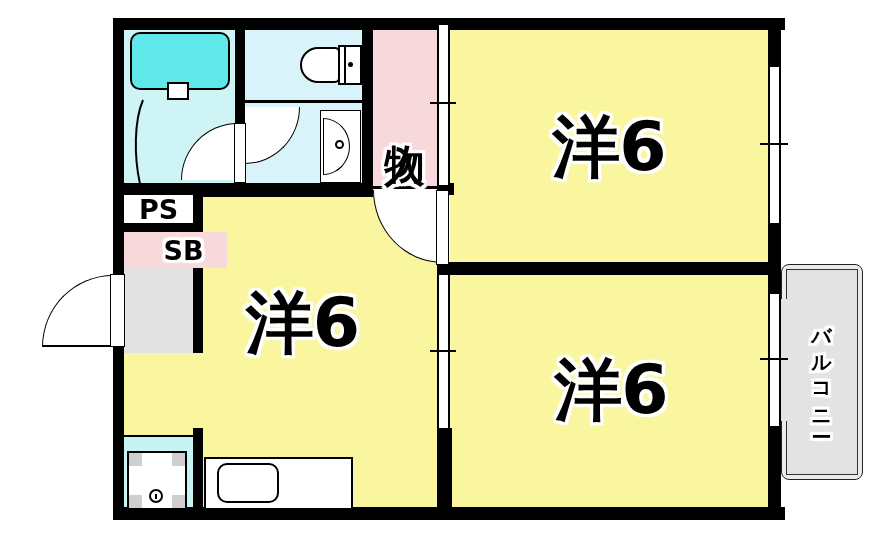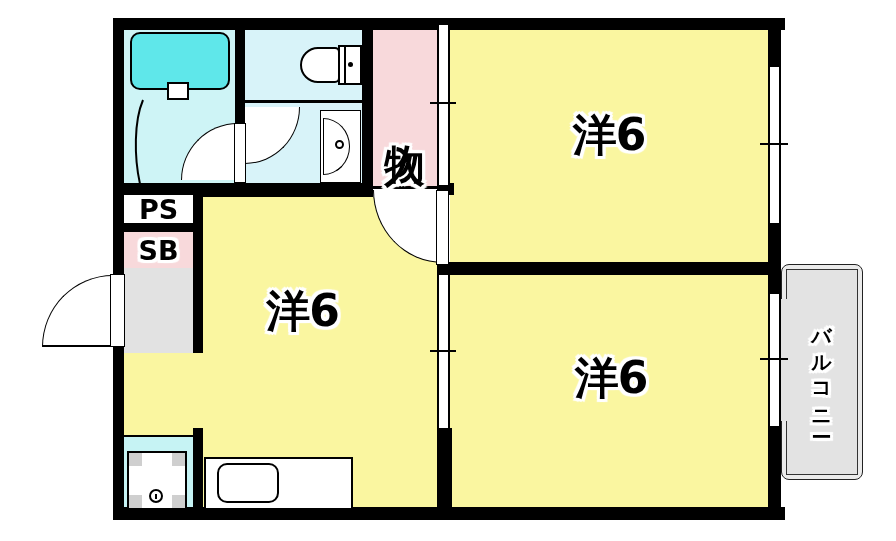--- a/index.html
+++ b/index.html
@@ -30,21 +30,21 @@
   .arc.br{border-radius:0 0 100% 0; border-right:1.5px solid #000; border-bottom:1.5px solid #000;}
   .tick{position:absolute; background:var(--wall,#000); height:2px; z-index:6;}
   .fixture{position:absolute; background:#fff; border:2px solid var(--wall,#000); box-sizing:border-box; z-index:6;}
   .lbl{
     position:absolute; color:#000; font-weight:bold; text-align:center; z-index:8;
     text-shadow:-2px -2px 0 #fff,2px -2px 0 #fff,-2px 2px 0 #fff,2px 2px 0 #fff,
                  0 -3px 0 #fff,0 3px 0 #fff,-3px 0 0 #fff,3px 0 0 #fff,
                  -3px -3px 1px #fff,3px 3px 1px #fff,-3px 3px 1px #fff,3px -3px 1px #fff;
     line-height:1; white-space:nowrap;
   }
-  .lbl.big{font-size:44px; letter-spacing:-1px;}
+  .lbl.big{font-size:68px; letter-spacing:-1px;}
   .lbl.vert{writing-mode:vertical-rl; text-orientation:upright; white-space:normal;}
   .wm-corner{position:absolute; width:13px; height:13px; background:#CFCFCF;}
   .balcony-outer{
     position:absolute; background:var(--balcony-gray,#EBEBEB);
     border:1.5px solid #222; border-radius:8px; box-sizing:border-box; z-index:1;
   }
   .balcony-inner{
     position:absolute; left:4px; top:4px; right:4px; bottom:4px;
     background:var(--balcony-inner-gray,#E3E3E3); border:1.5px solid #333;
     box-sizing:border-box; display:flex; align-items:center; justify-content:center;
@@ -61,21 +61,21 @@
   <div class="fill" style="left:373px;top:30px;width:64px;height:156px;background:var(--closet-pink);"></div>
   <div class="fill" style="left:450px;top:30px;width:318px;height:232px;background:var(--room-yellow);"></div>
   <div class="fill" style="left:450px;top:275px;width:318px;height:232px;background:var(--room-yellow);"></div>
   <div class="fill" style="left:124px;top:197px;width:313px;height:310px;background:var(--room-yellow);"></div>
   <div class="fill" style="left:124px;top:268px;width:69px;height:85px;background:var(--entry-gray);"></div>
   <div class="fill" style="left:124px;top:435px;width:69px;height:72px;background:var(--laundry-cyan);border-top:2px solid #000;box-sizing:border-box;"></div>
 
   <div class="fill lbl" style="left:124px;top:195px;width:69px;height:28px;background:#fff;font-size:27px;display:flex;align-items:center;justify-content:center;">
     <span>PS</span>
   </div>
-  <div class="fill lbl" style="left:124px;top:232px;width:69px;height:36px;background:var(--closet-pink);font-size:27px;display:flex;align-items:center;justify-content:center;">
+  <div class="fill lbl" style="left:124px;top:232px;width:87px;height:36px;background:var(--closet-pink);font-size:27px;display:flex;align-items:center;justify-content:center;padding-left:16px;">
     <span>SB</span>
   </div>
 
   <div class="balcony-outer" style="left:781px;top:264px;width:82px;height:216px;">
     <div class="balcony-inner">
       <div class="lbl vert" style="position:static;font-size:20px;letter-spacing:5px;">バルコニー</div>
     </div>
   </div>
 
   <div class="wall" style="left:113px;top:18px;width:672px;height:12px;"></div>

